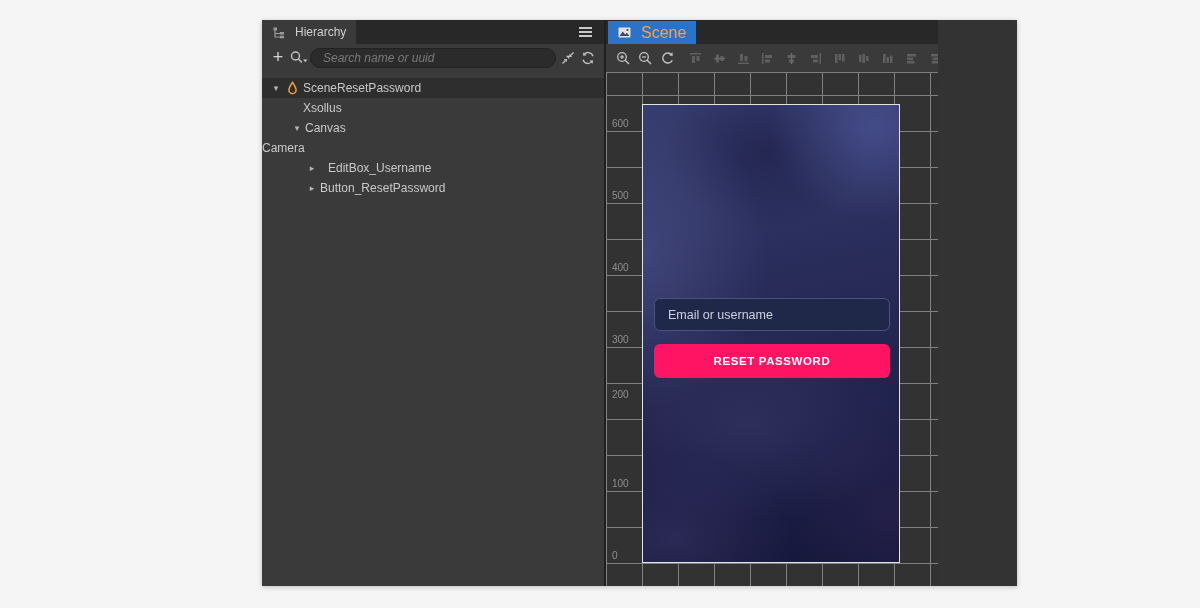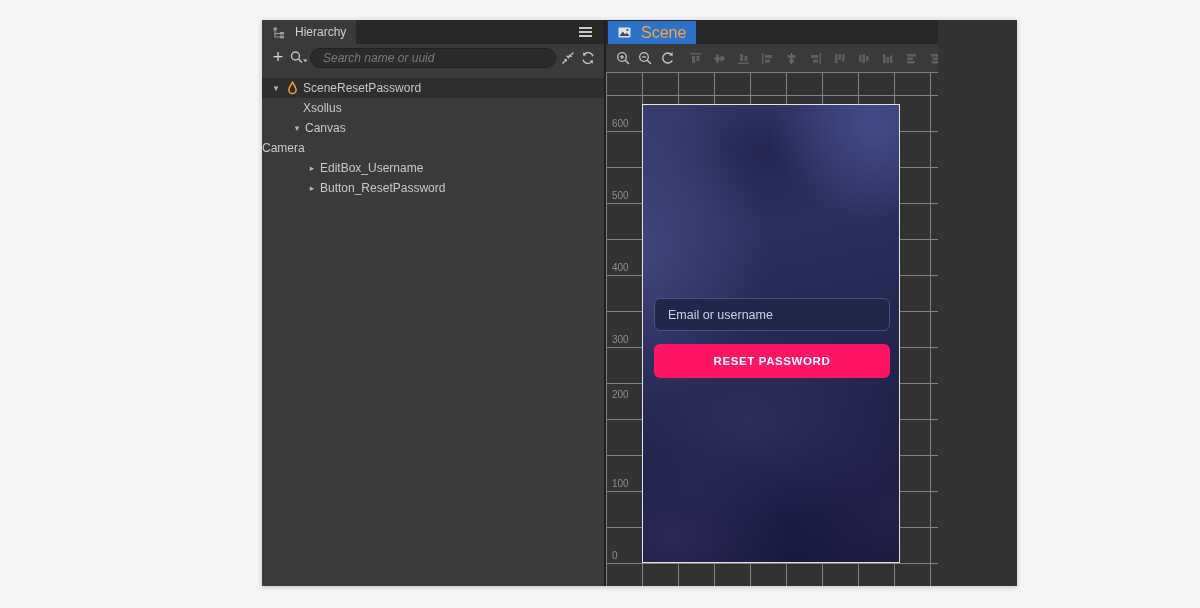--- a/index.html
+++ b/index.html
@@ -168,21 +168,21 @@
       </div>
       <div class="row" style="padding-left:29px;">
         <span class="arrow">▾</span>
         <span style="margin-left:2px;">Canvas</span>
       </div>
       <div class="row" style="">
         <span>Camera</span>
       </div>
       <div class="row" style="padding-left:44px;">
         <span class="arrow">▸</span>
-        <span style="margin-left:2px;text-align:right;">EditBox_Username</span>
+        <span style="margin-left:10px;text-align:right;">EditBox_Username</span>
       </div>
       <div class="row" style="padding-left:44px;">
         <span class="arrow">▸</span>
         <span style="margin-left:2px;">Button_ResetPassword</span>
       </div>
     </div>
   </div>
 
   <div class="divider"></div>
 

